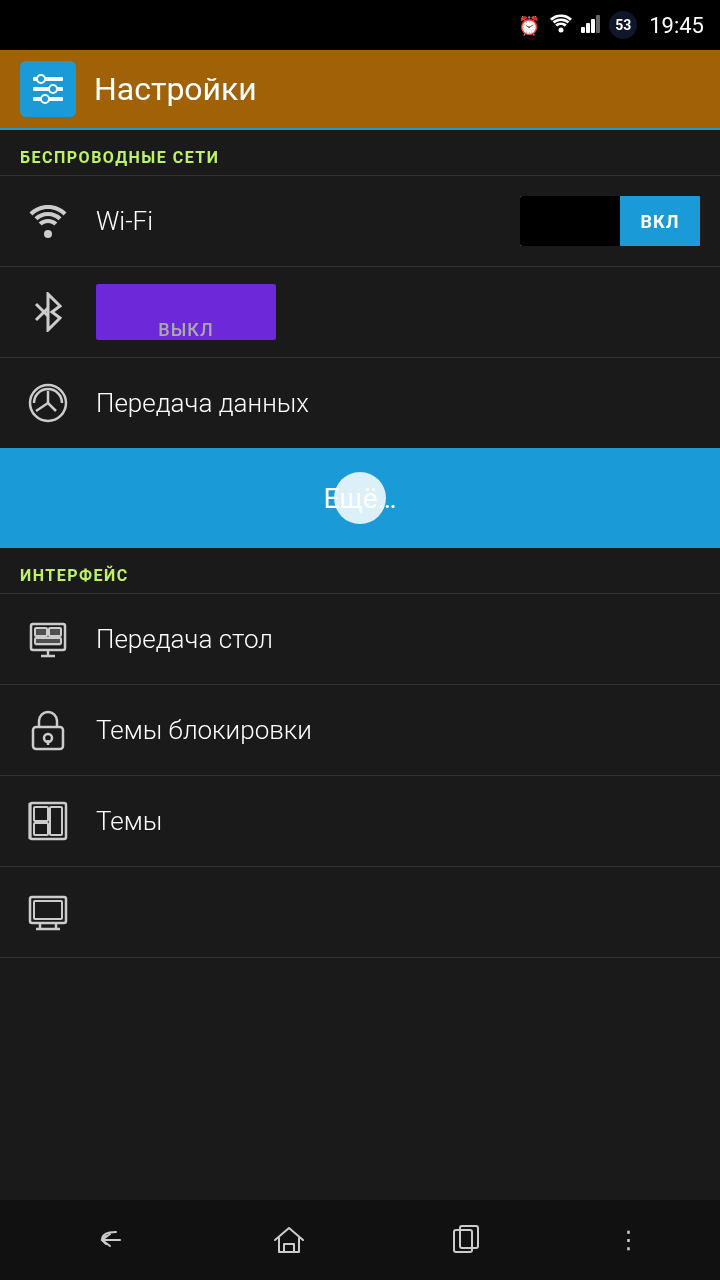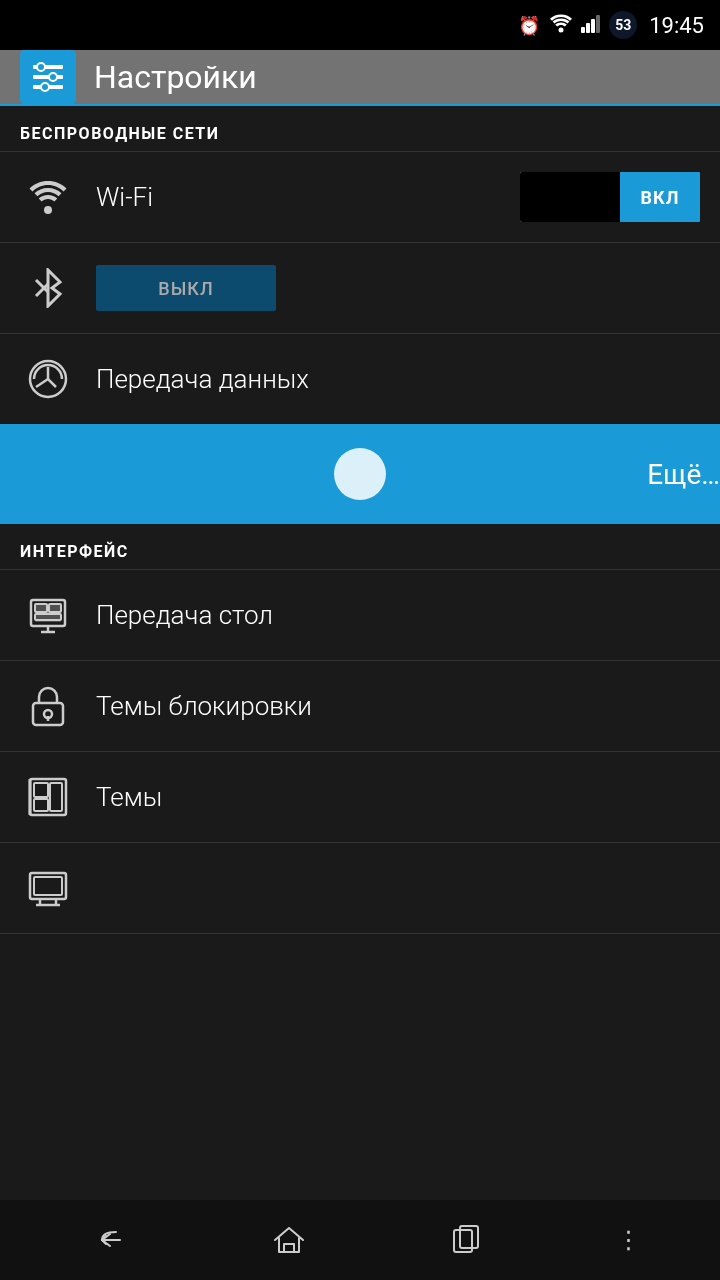--- a/index.html
+++ b/index.html
@@ -44,22 +44,22 @@
       height: 28px;
       display: flex;
       align-items: center;
       justify-content: center;
       font-weight: bold;
     }
 
     
     #title-bar {
       width: 720px;
-      height: 56px;
-      background: #737373;
+      height: 80px;
+      background: #a16207;
       display: flex;
       align-items: center;
       padding: 0 20px;
       border-bottom: 2px solid #1a9bd7;
     }
     .title-icon {
       width: 56px;
       height: 56px;
       background: #1a9bd7;
       border-radius: 6px;
@@ -76,21 +76,21 @@
     .title-text {
       font-size: 32px;
       color: #ffffff;
       font-weight: 400;
     }
 
     
     .section-header {
       padding: 18px 20px 8px 20px;
       font-size: 16px;
-      color: #ffffff;
+      color: #bef264;
       font-weight: 700;
       letter-spacing: 1.5px;
       text-transform: uppercase;
     }
 
     .divider {
       height: 1px;
       background: #333333;
       margin: 0 0;
     }
@@ -119,27 +119,27 @@
       font-size: 26px;
       color: #ffffff;
       font-weight: 300;
     }
     .toggle-container {
       display: flex;
       align-items: center;
       flex-shrink: 0;
     }
     .toggle-off {
-      background: #0c4a6e;
+      background: #6d28d9;
       border: none;
       padding: 0;
       display: flex;
-      align-items: center;
+      align-items: flex-end;
       width: 180px;
-      height: 46px;
+      height: 56px;
       border-radius: 2px;
       overflow: hidden;
     }
     .toggle-off-label {
       flex: 1;
       text-align: center;
       font-size: 18px;
       color: #aaaaaa;
       font-weight: 500;
       letter-spacing: 1px;
@@ -173,21 +173,21 @@
       letter-spacing: 1px;
     }
 
     
     .more-item {
       width: 720px;
       height: 100px;
       background: #1a9bd7;
       display: flex;
       align-items: center;
-      justify-content: flex-end;
+      justify-content: center;
       cursor: pointer;
       position: relative;
     }
     .more-label {
       font-size: 28px;
       color: #ffffff;
       font-weight: 400;
     }
     .more-circle {
       width: 52px;

